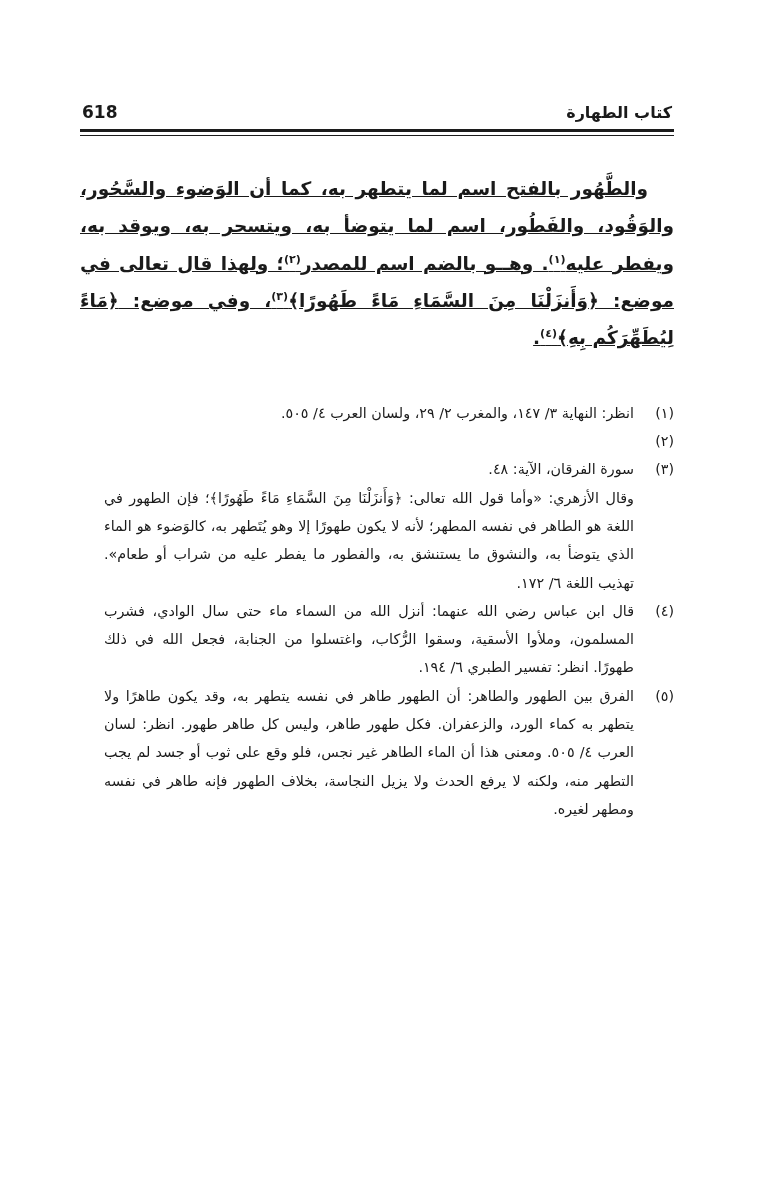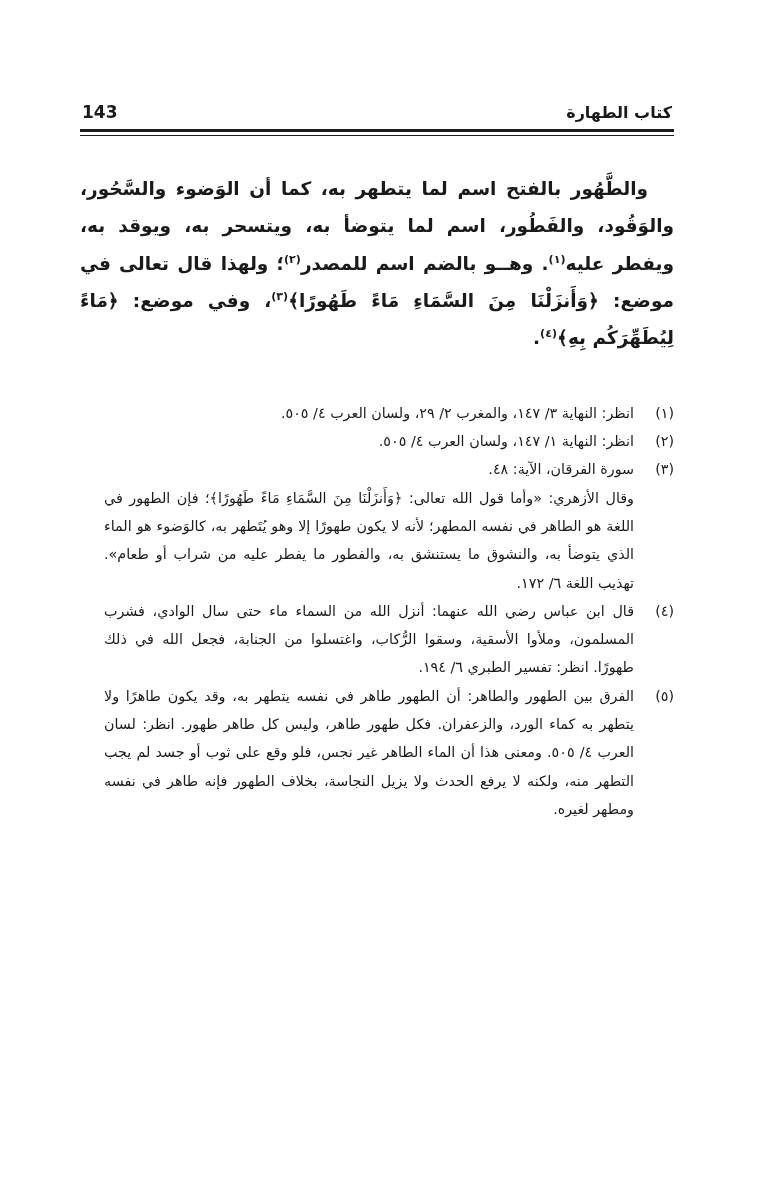--- a/index.html
+++ b/index.html
@@ -36,20 +36,21 @@
     border-bottom: 1.4px solid #1c1c1c;
     height: 7px;
   }
 
   .body-text {
     margin-top: 34px;
     font-size: 18.5px;
     font-weight: bold;
     line-height: 2.02;
     text-align: justify;
+    text-decoration: underline;
   }
   .para { margin: 0 0 6px 0; text-indent: 26px; }
 
   .fn-ref {
     font-size: 0.6em;
     vertical-align: super;
     font-weight: bold;
     white-space: nowrap;
   }
   .quran { font-weight: bold; }
@@ -66,21 +67,21 @@
   .fn-body { flex: 1; margin-left: 24px; }
   .fn-text { margin: 0; }
 </style>
 </head>
 <body>
 
 <div class="page">
 
   <header class="page-header">
     <div class="header-title">كتاب الطهارة</div>
-    <div class="header-page-number">143</div>
+    <div class="header-page-number">618</div>
   </header>
 
   <div class="header-rule"></div>
 
   <main class="body-text">
     <p class="para"><span>والطَّهُور بالفتح اسم لما يتطهر به، كما أن الوَضوء والسَّحُور، والوَقُود، والفَطُور، اسم لما يتوضأ به، ويتسحر به، ويوقد به، ويفطر عليه</span><span class="fn-ref">(١)</span><span>. وهــو بالضم اسم للمصدر</span><span class="fn-ref">(٢)</span><span>؛ ولهذا قال تعالى في موضع: </span><span class="quran">﴿وَأَنزَلْنَا مِنَ السَّمَاءِ مَاءً طَهُورًا﴾</span><span class="fn-ref">(٣)</span><span>، وفي موضع: </span><span class="quran">﴿مَاءً لِيُطَهِّرَكُم بِهِ﴾</span><span class="fn-ref">(٤)</span><span>.</span></p>
   </main>
 
   <section class="footnotes">
 
@@ -88,21 +89,20 @@
       <span class="fn-num">(١)</span>
       <div class="fn-body">
         <div class="fn-text">انظر: النهاية ٣/ ١٤٧، والمغرب ٢/ ٢٩، ولسان العرب ٤/ ٥٠٥.</div>
         <div class="fn-text"></div>
       </div>
     </div>
 
     <div class="footnote">
       <span class="fn-num">(٢)</span>
       <div class="fn-body">
-        <div class="fn-text">انظر: النهاية ١/ ١٤٧، ولسان العرب ٤/ ٥٠٥.</div>
       </div>
     </div>
 
     <div class="footnote">
       <span class="fn-num">(٣)</span>
       <div class="fn-body">
         <div class="fn-text">سورة الفرقان، الآية: ٤٨.</div>
         <div class="fn-text">وقال الأزهري: «وأما قول الله تعالى: ﴿وَأَنزَلْنَا مِنَ السَّمَاءِ مَاءً طَهُورًا﴾؛ فإن الطهور في اللغة هو الطاهر في نفسه المطهر؛ لأنه لا يكون طهورًا إلا وهو يُتَطهر به، كالوَضوء هو الماء الذي يتوضأ به، والنشوق ما يستنشق به، والفطور ما يفطر عليه من شراب أو طعام». تهذيب اللغة ٦/ ١٧٢.</div>
       </div>
     </div>

